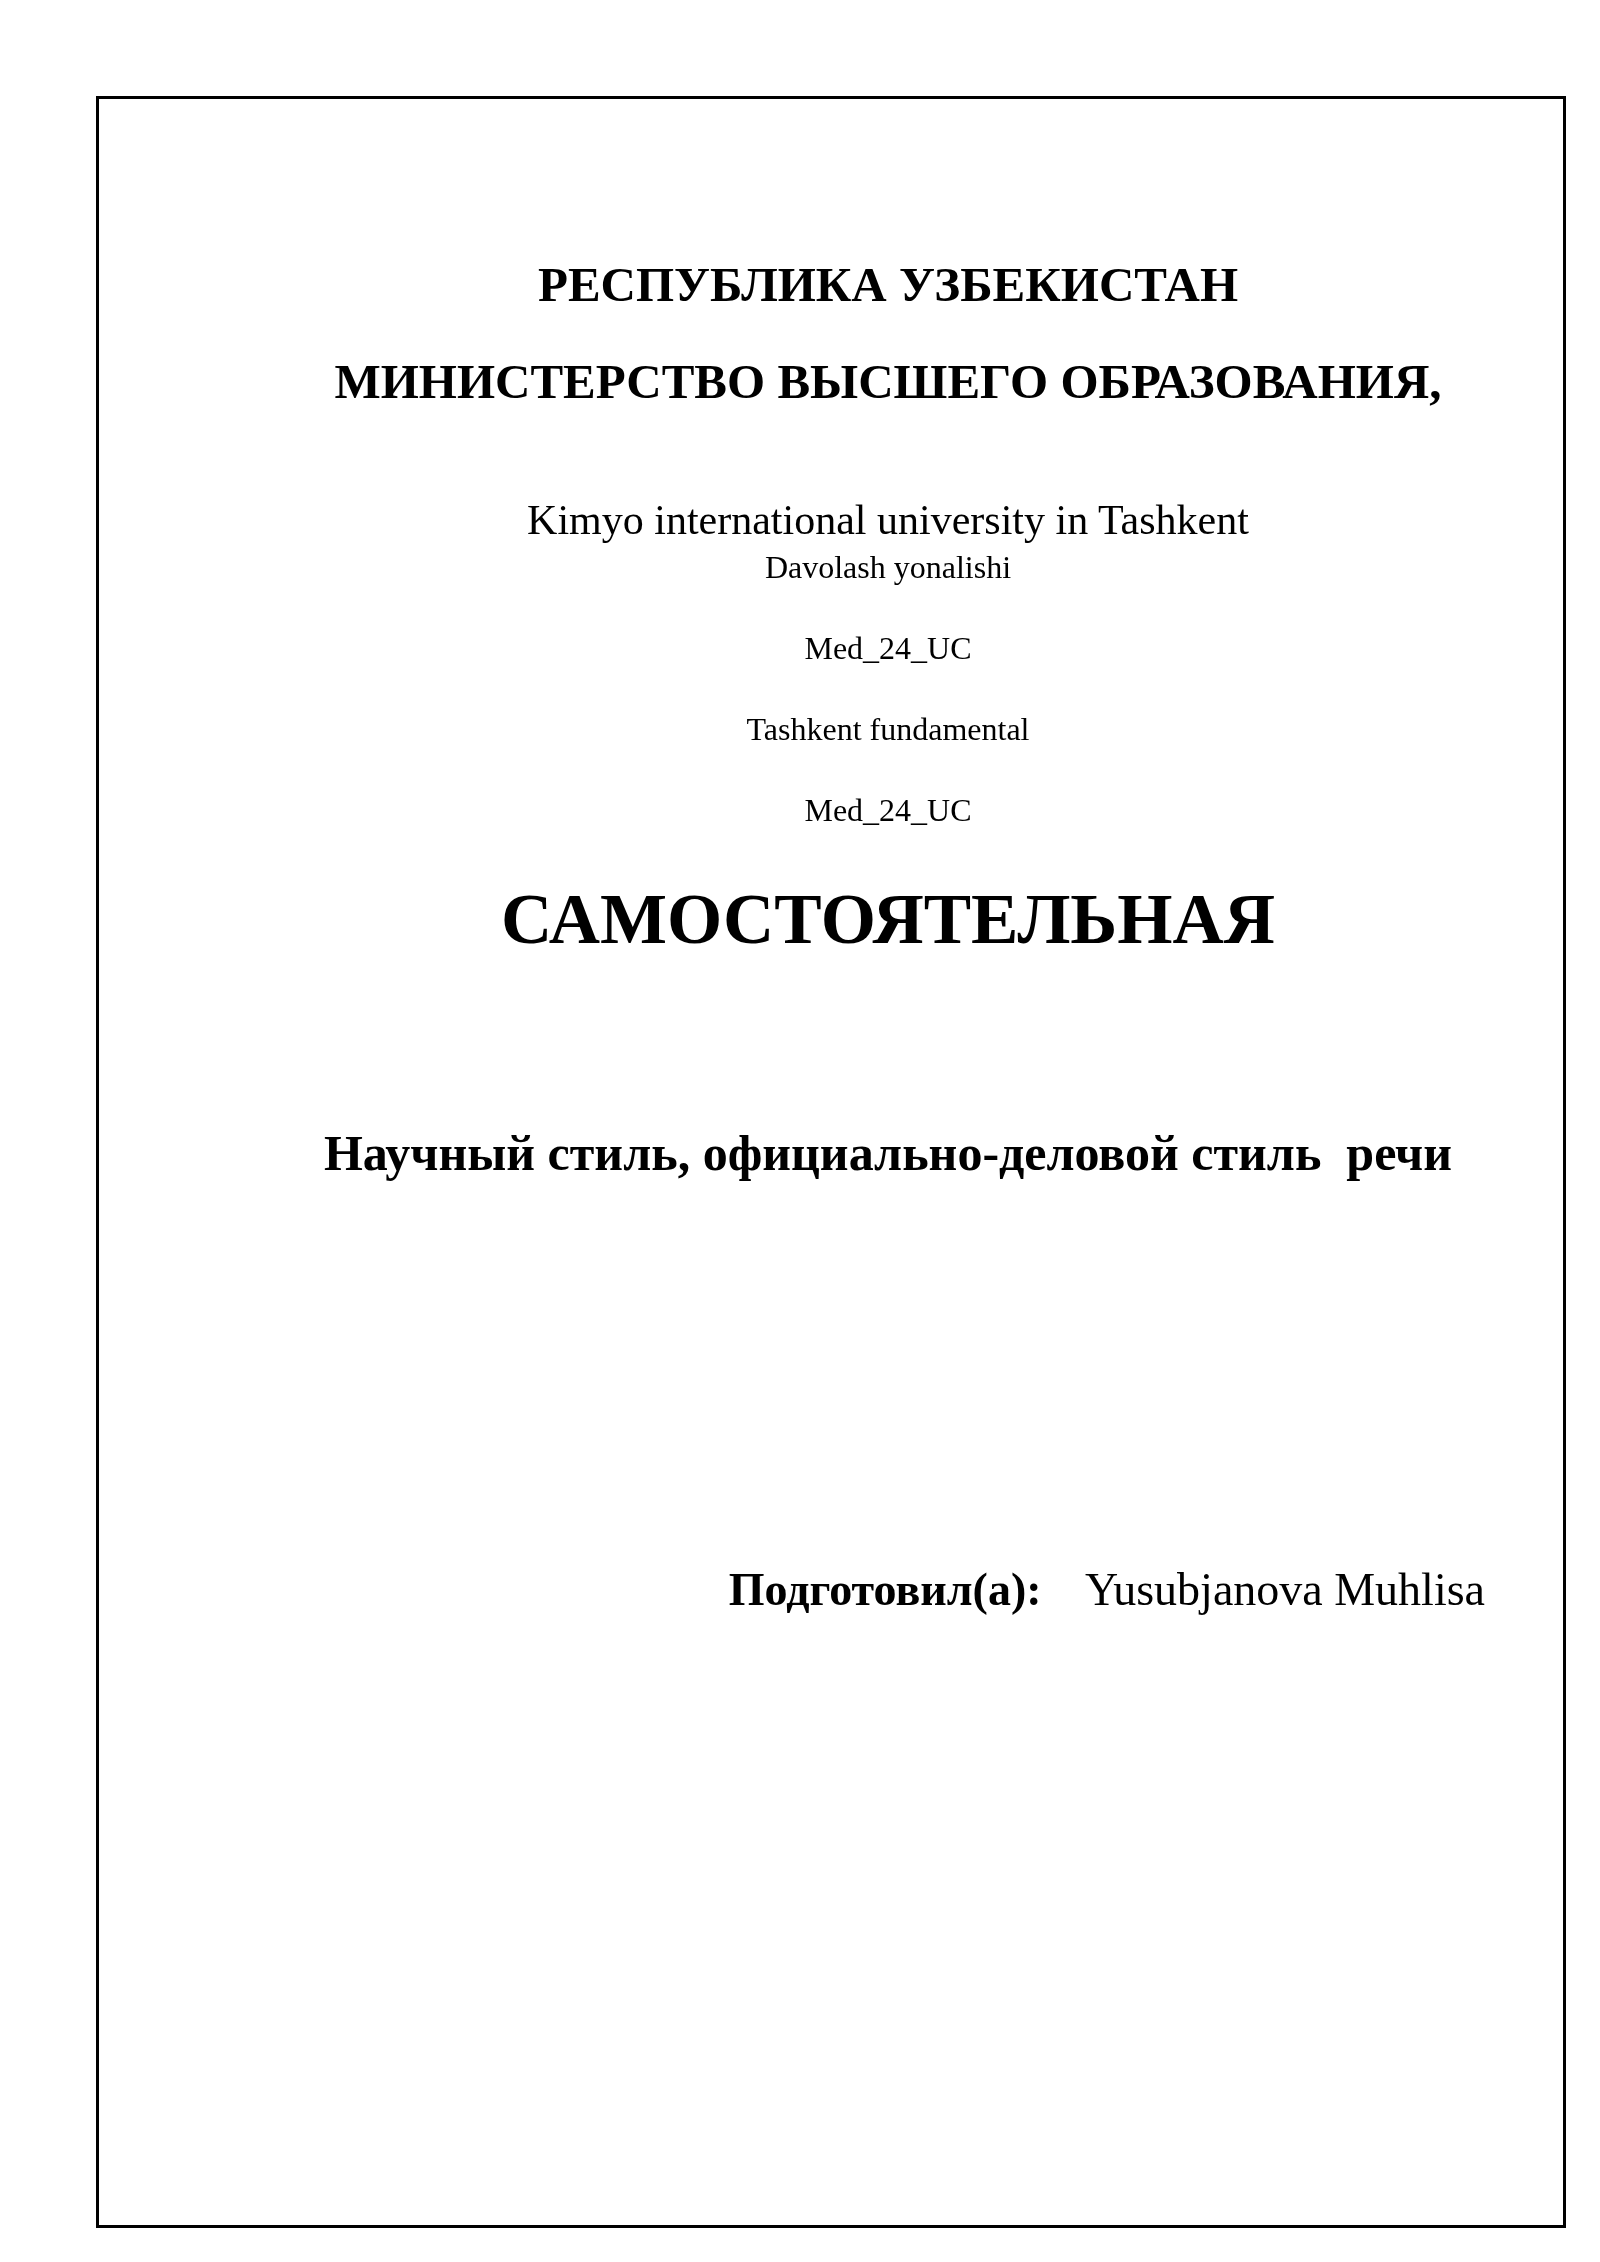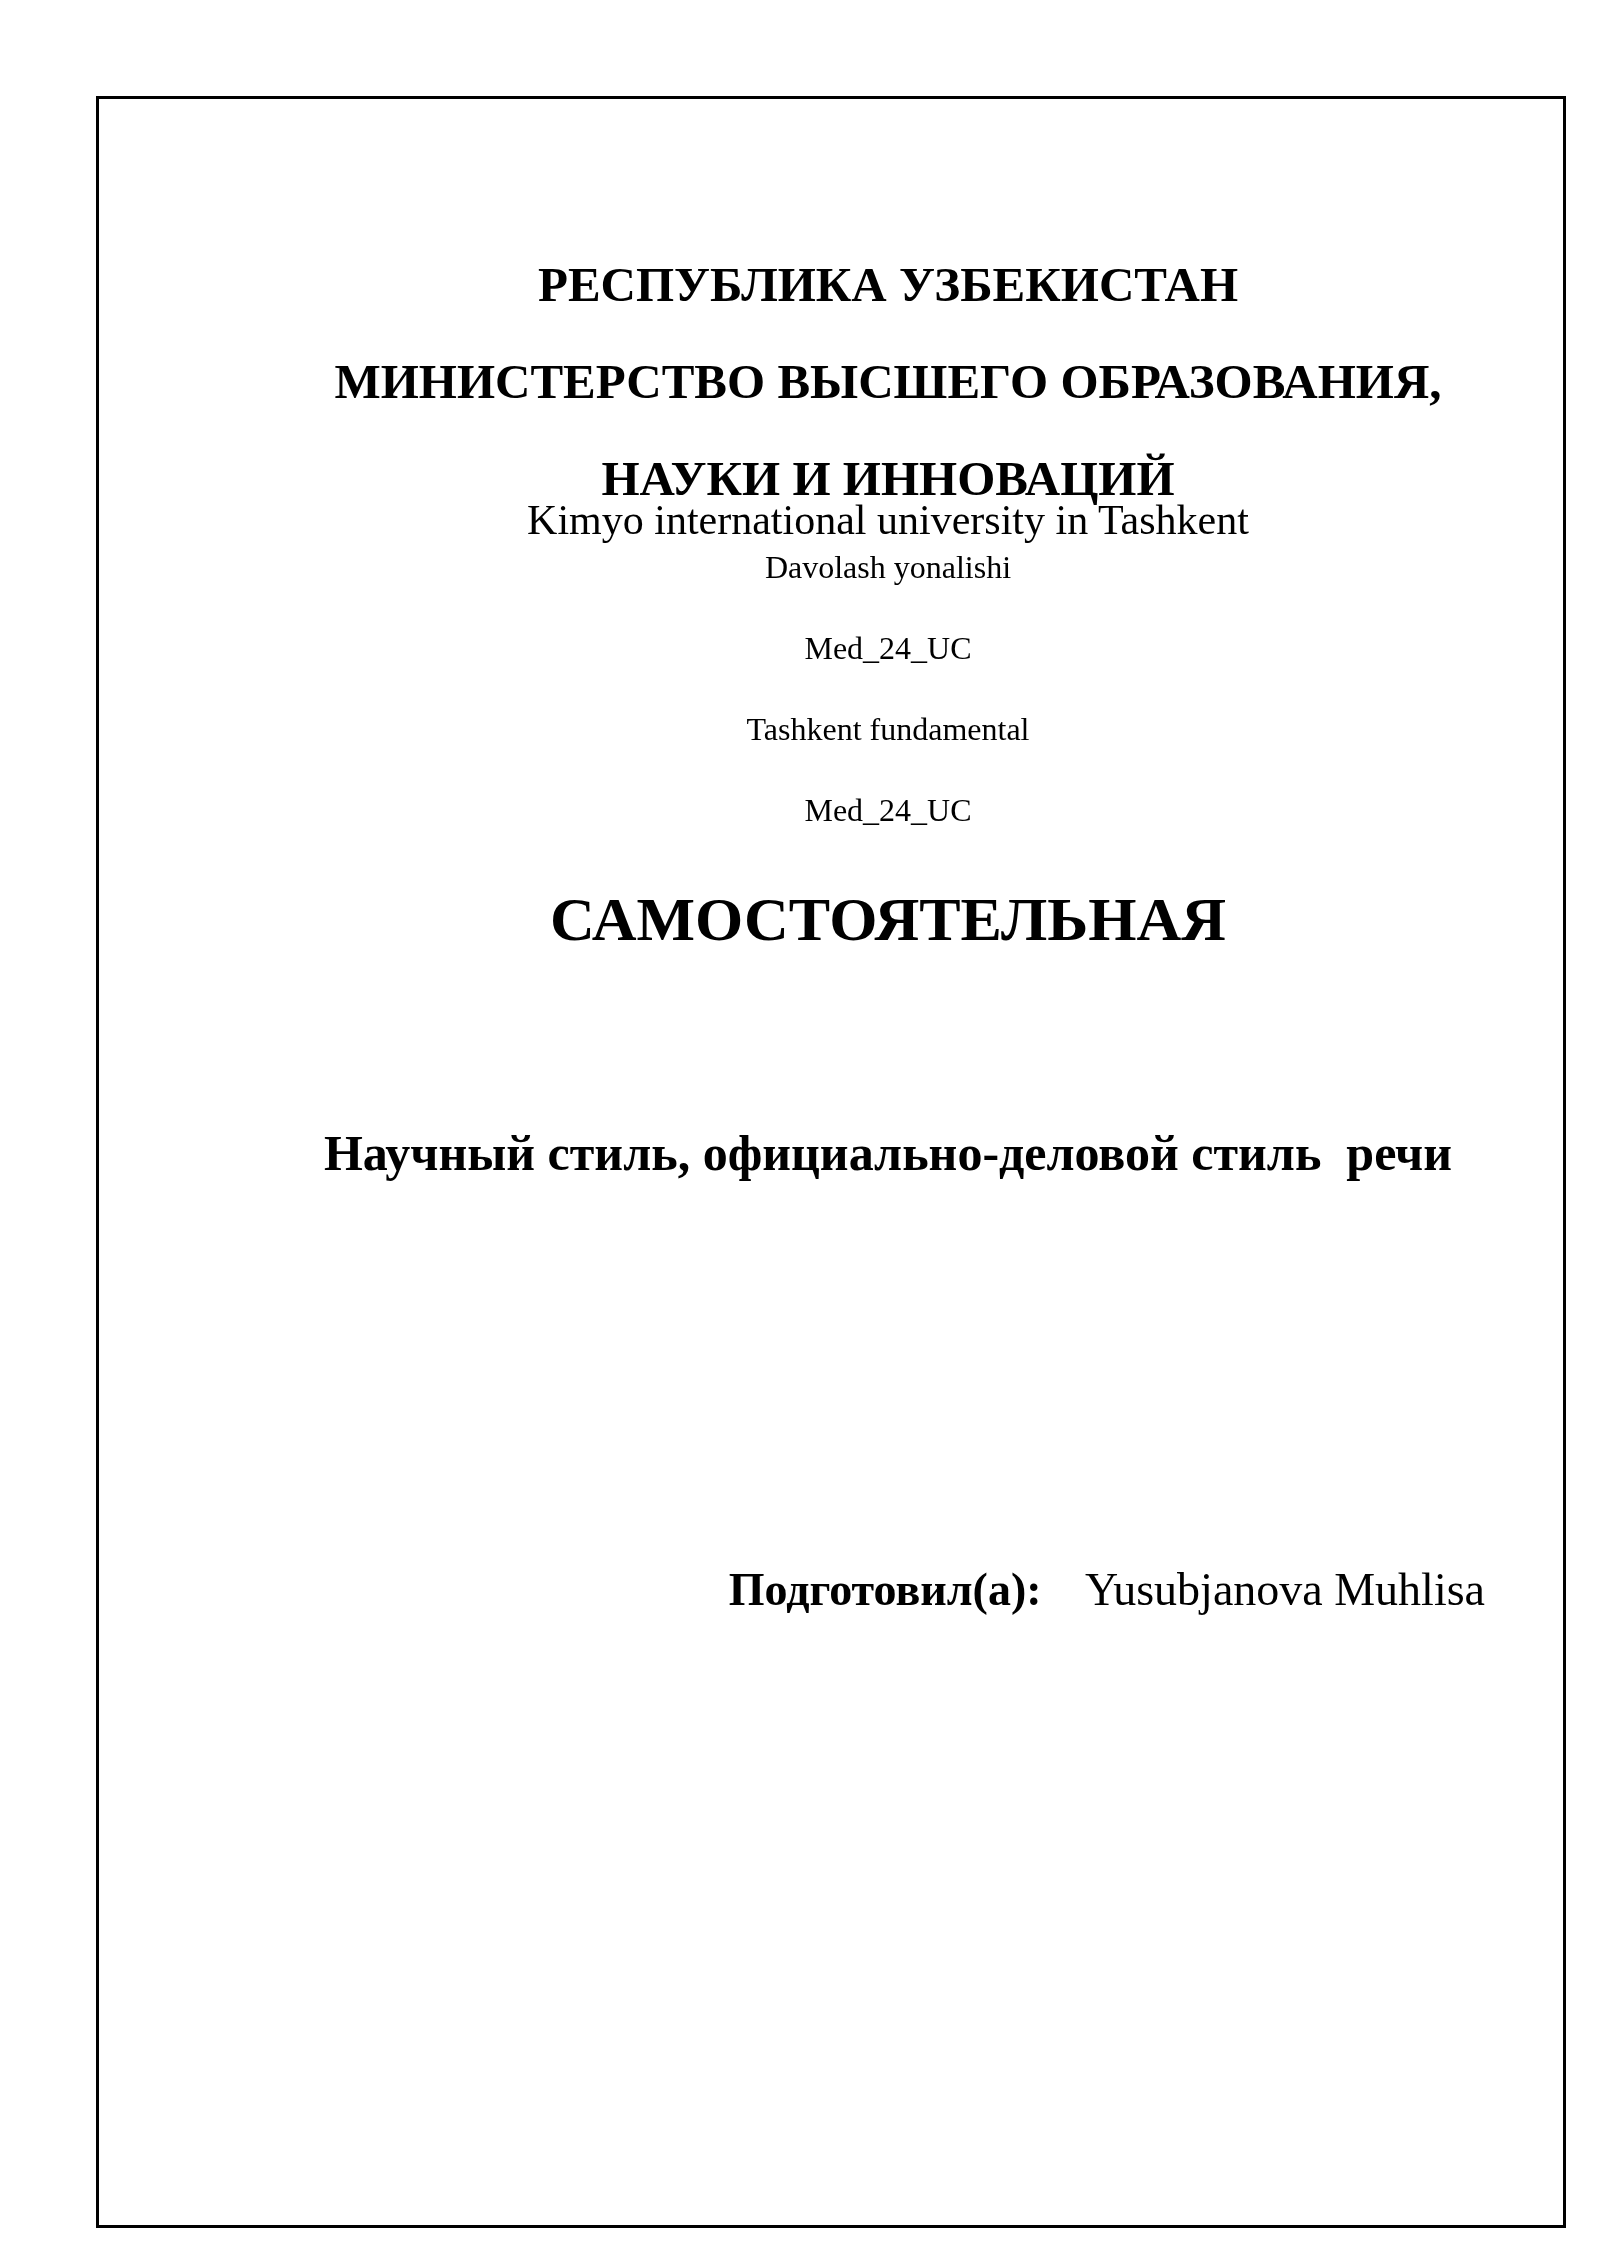--- a/index.html
+++ b/index.html
@@ -45,21 +45,21 @@
     font-weight: normal;
   }
   .program-block {
     top: 479px;
     font-size: 32px;
     line-height: 49px;
     font-weight: normal;
   }
   .work-title {
     top: 799px;
-    font-size: 62px;
+    font-size: 71px;
     line-height: 113px;
     font-weight: bold;
   }
   .theme-block {
     top: 1061px;
     font-size: 50px;
     line-height: 57px;
     font-weight: bold;
   }
   .theme-text {
@@ -80,21 +80,20 @@
 </head>
 <body>
 
 <div class="page">
 
   <div class="page-border"></div>
 
   <div class="col ministry-header">
     <div>РЕСПУБЛИКА УЗБЕКИСТАН</div>
     <div>МИНИСТЕРСТВО ВЫСШЕГО ОБРАЗОВАНИЯ,</div>
-    <div>НАУКИ И ИННОВАЦИЙ</div>
   </div>
 
   <div class="col university-name">
     <div>Kimyo international university in Tashkent</div>
   </div>
 
   <div class="col program-block">
     <div>Davolash yonalishi</div>
     <div>Med_24_UC</div>
     <div>Tashkent fundamental</div>

